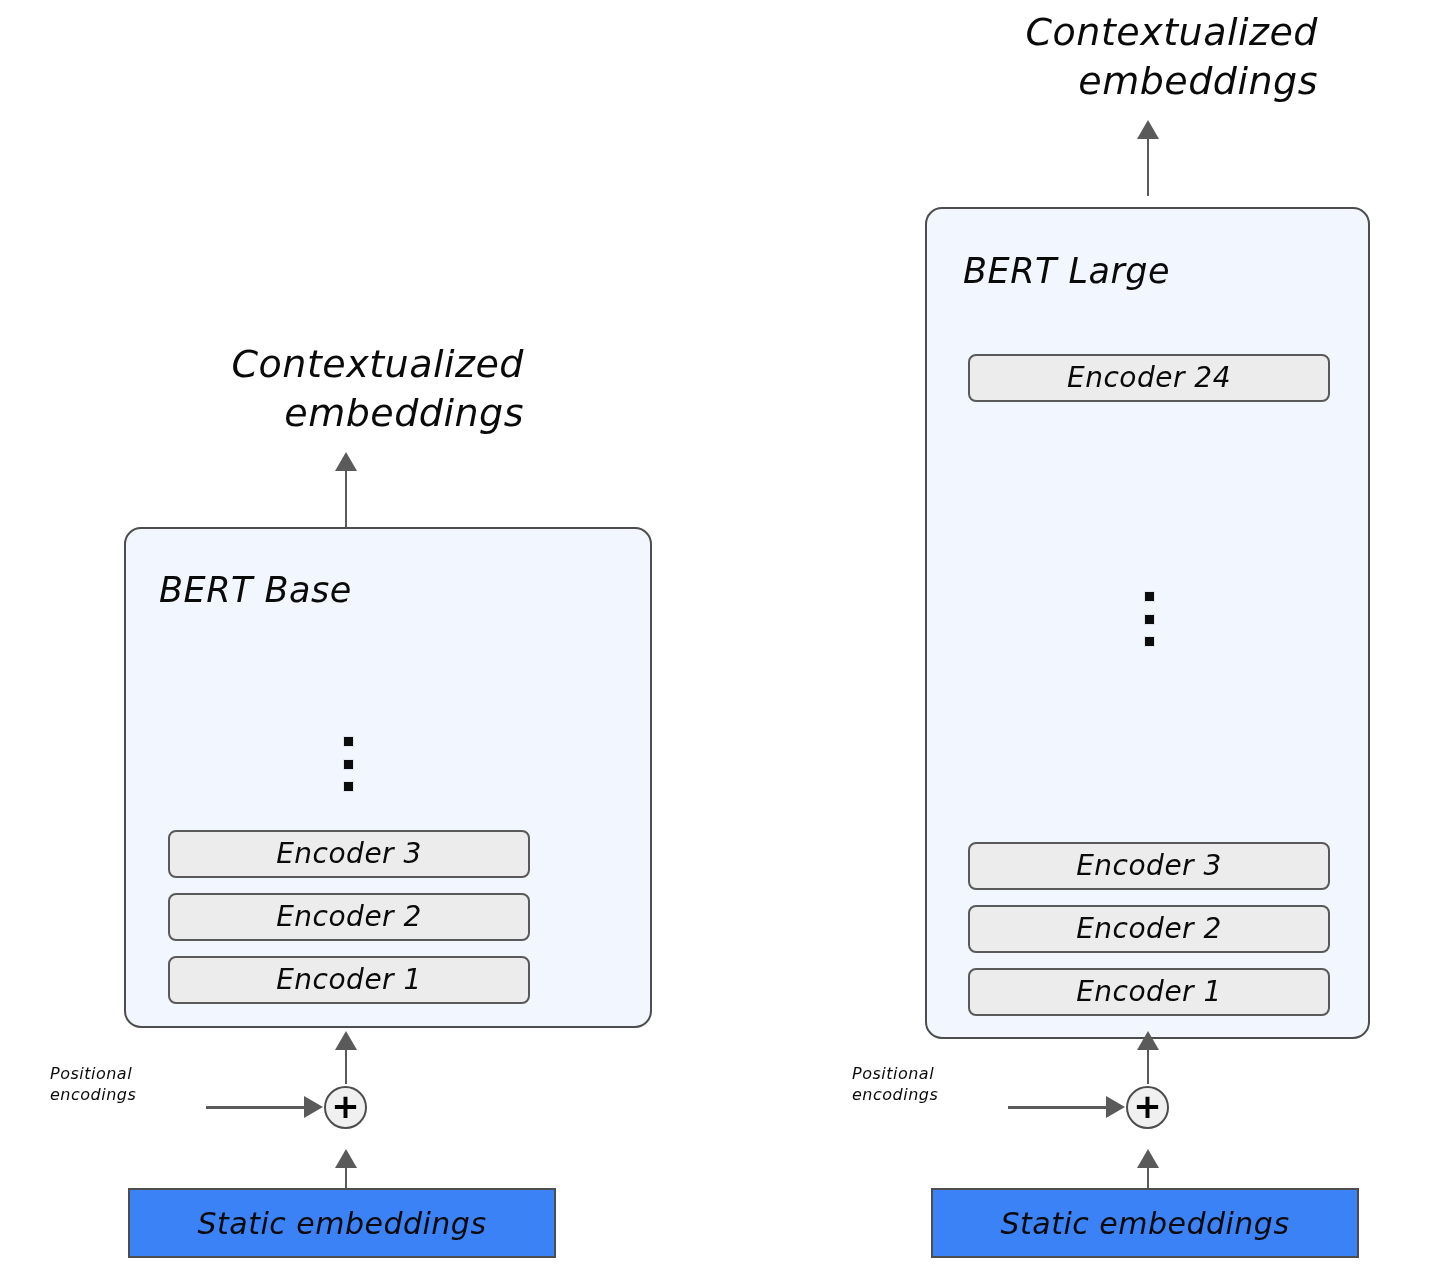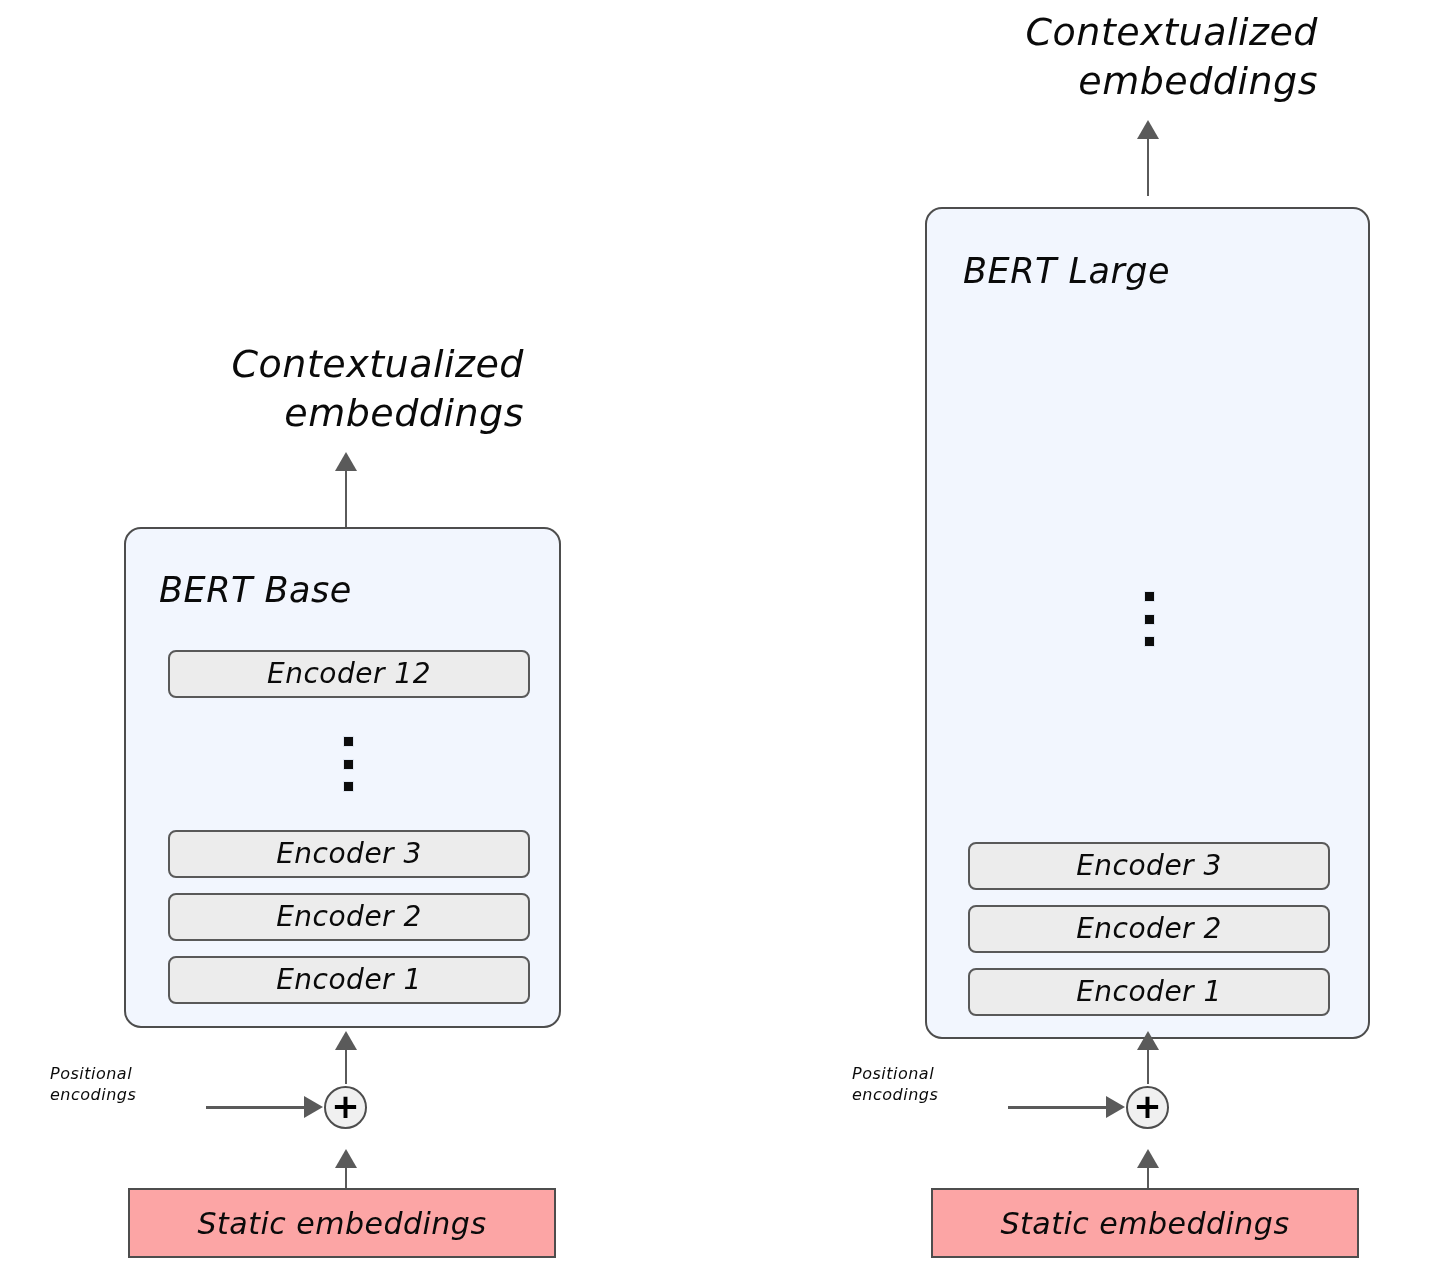--- a/index.html
+++ b/index.html
@@ -67,21 +67,21 @@
   .vdots i {
     display: block;
     width: 9px;
     height: 9px;
     background: #0c0c0c;
     border: 1.5px solid #dfe6f2;
   }
 
   
   .static-box {
-    background: #fca5a5;
+    background: #3b82f6;
     border: 2.6px solid #4d4d4d;
     border-radius: 0;
     display: flex;
     align-items: center;
     justify-content: center;
     font-size: 30px;
   }
 
   
   .plus-node {
@@ -133,25 +133,24 @@
 <body>
 
 <div id="canvas">
 
   <div class="abs hand out-label" style="left:184px; top:340px; width:340px;">Contextualized
 embeddings</div>
 
   <div class="abs v-line" style="left:344.7px; top:470px; height:58px;"></div>
   <div class="abs arrow-up" style="left:335px; top:452px;"></div>
 
-  <div class="abs panel" style="left:124px; top:527px; width:437px; height:501px;text-align:center;">
+  <div class="abs panel" style="left:124px; top:527px; width:528px; height:501px;text-align:center;">
 
     <div class="hand panel-title" style="left:33px; top:44px;">BERT Base</div>
 
-    <div class="abs hand encoder" style="left:42px; top:121px; width:362px; height:48px;">Encoder 12</div>
 
     <div class="abs vdots" style="left:197px; top:733px; width:9px; height:0;"></div>
     <div class="abs vdots" style="left:176px; top:207px; width:92px; height:56px;">
       <i></i>
         <i></i>
         <i></i>
     </div>
 
     <div class="abs hand encoder" style="left:42px; top:301px; width:362px; height:48px;">Encoder 3</div>
     <div class="abs hand encoder" style="left:42px; top:364px; width:362px; height:48px;">Encoder 2</div>
@@ -180,20 +179,21 @@
   <div class="abs hand out-label" style="left:978px; top:8px; width:340px;">Contextualized
 embeddings</div>
 
   <div class="abs v-line" style="left:1146.7px; top:138px; height:58px;"></div>
   <div class="abs arrow-up" style="left:1137px; top:120px;"></div>
 
   <div class="abs panel" style="left:925px; top:196px; width:445px; height:832px;margin-top:11px;">
 
     <div class="hand panel-title" style="left:36px; top:45px;">BERT Large</div>
 
+    <div class="abs hand encoder" style="left:41px; top:145px; width:362px; height:48px;">Encoder 24</div>
 
     <div class="abs vdots" style="left:176px; top:382px; width:92px; height:56px;">
       <i></i>
         <i></i>
         <i></i>
     </div>
 
     <div class="abs hand encoder" style="left:41px; top:633px; width:362px; height:48px;">Encoder 3</div>
     <div class="abs hand encoder" style="left:41px; top:696px; width:362px; height:48px;">Encoder 2</div>
     <div class="abs hand encoder" style="left:41px; top:759px; width:362px; height:48px;">Encoder 1</div>

